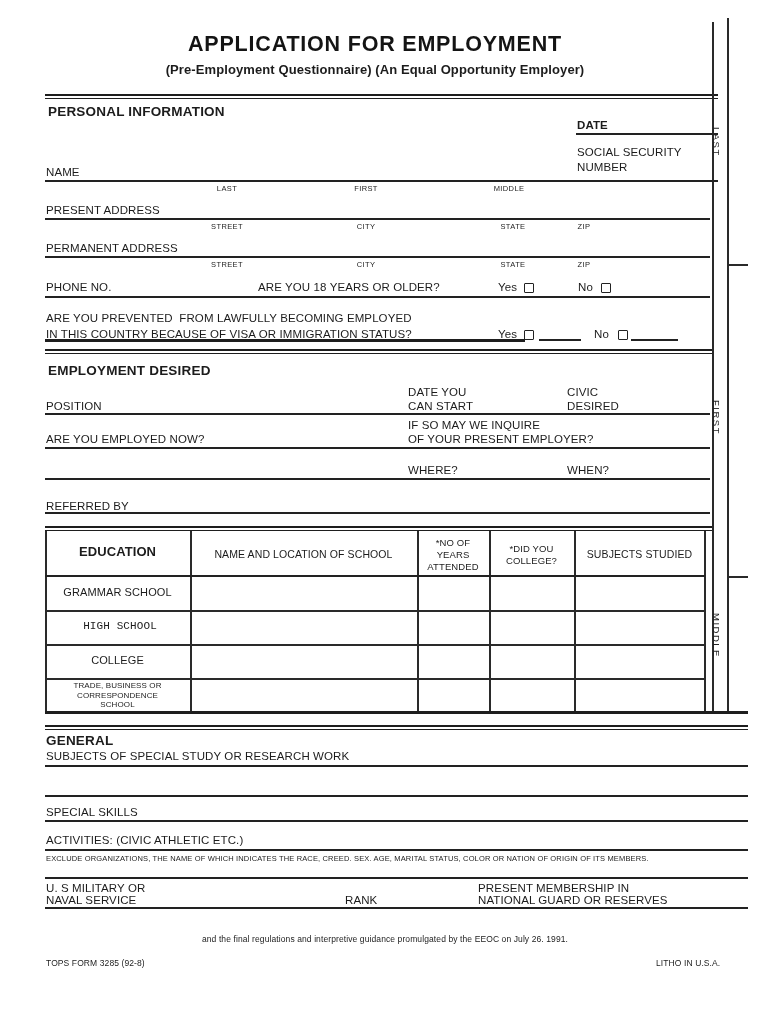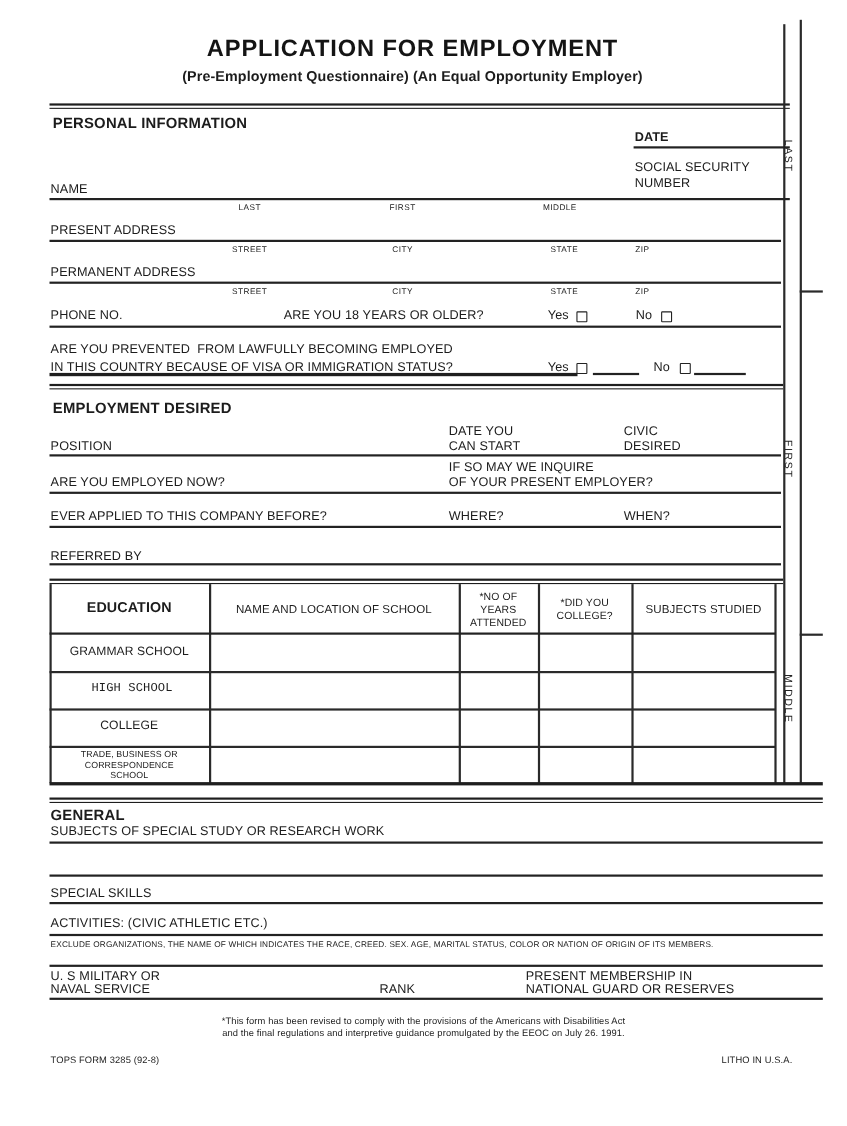--- a/index.html
+++ b/index.html
@@ -98,21 +98,20 @@
   <span class="lbl" style="left:567px;top:386px;">CIVIC</span>
   <span class="lbl" style="left:567px;top:400px;">DESIRED</span>
   <span class="lbl" style="left:46px;top:400px;">POSITION</span>
   <div class="hr" style="left:45px;top:413px;width:665px;"></div>
 
   <span class="lbl" style="left:408px;top:419px;">IF SO MAY WE INQUIRE</span>
   <span class="lbl" style="left:408px;top:433px;">OF YOUR PRESENT EMPLOYER?</span>
   <span class="lbl" style="left:46px;top:433px;">ARE YOU EMPLOYED NOW?</span>
   <div class="hr" style="left:45px;top:447px;width:665px;"></div>
 
-  <span class="lbl" style="left:46px;top:464px;">EVER APPLIED TO THIS COMPANY BEFORE?</span>
   <span class="lbl" style="left:408px;top:464px;">WHERE?</span>
   <span class="lbl" style="left:567px;top:464px;">WHEN?</span>
   <div class="hr" style="left:45px;top:478px;width:665px;"></div>
 
   <span class="lbl" style="left:46px;top:500px;">REFERRED BY</span>
   <div class="hr" style="left:45px;top:512px;width:665px;"></div>
   <div class="hrd" style="left:45px;top:526px;width:667px;"></div>
 
   <div>
 
@@ -167,18 +166,17 @@
   <span class="tiny" style="left:46px;top:854px;">EXCLUDE ORGANIZATIONS, THE NAME OF WHICH INDICATES THE RACE, CREED. SEX. AGE, MARITAL STATUS, COLOR OR NATION OF ORIGIN OF ITS MEMBERS.</span>
   <div class="hr" style="left:45px;top:877px;width:703px;"></div>
 
   <span class="lbl" style="left:46px;top:882px;">U. S MILITARY OR</span>
   <span class="lbl" style="left:46px;top:894px;">NAVAL SERVICE</span>
   <span class="lbl" style="left:345px;top:894px;">RANK</span>
   <span class="lbl" style="left:478px;top:882px;">PRESENT MEMBERSHIP IN</span>
   <span class="lbl" style="left:478px;top:894px;">NATIONAL GUARD OR RESERVES</span>
   <div class="hr" style="left:45px;top:907px;width:703px;"></div>
 
-  <div class="foot ctrbox" style="left:45px;top:923px;width:680px;">*This form has been revised to comply with the provisions of the Americans with Disabilities Act</div>
   <div class="foot ctrbox" style="left:45px;top:934px;width:680px;">and the final regulations and interpretive guidance promulgated by the EEOC on July 26. 1991.</div>
   <span class="foot" style="left:46px;top:958px;">TOPS FORM 3285 (92-8)</span>
   <span class="foot" style="left:656px;top:958px;">LITHO IN U.S.A.</span>
 
 </div>
 
 </body></html>

